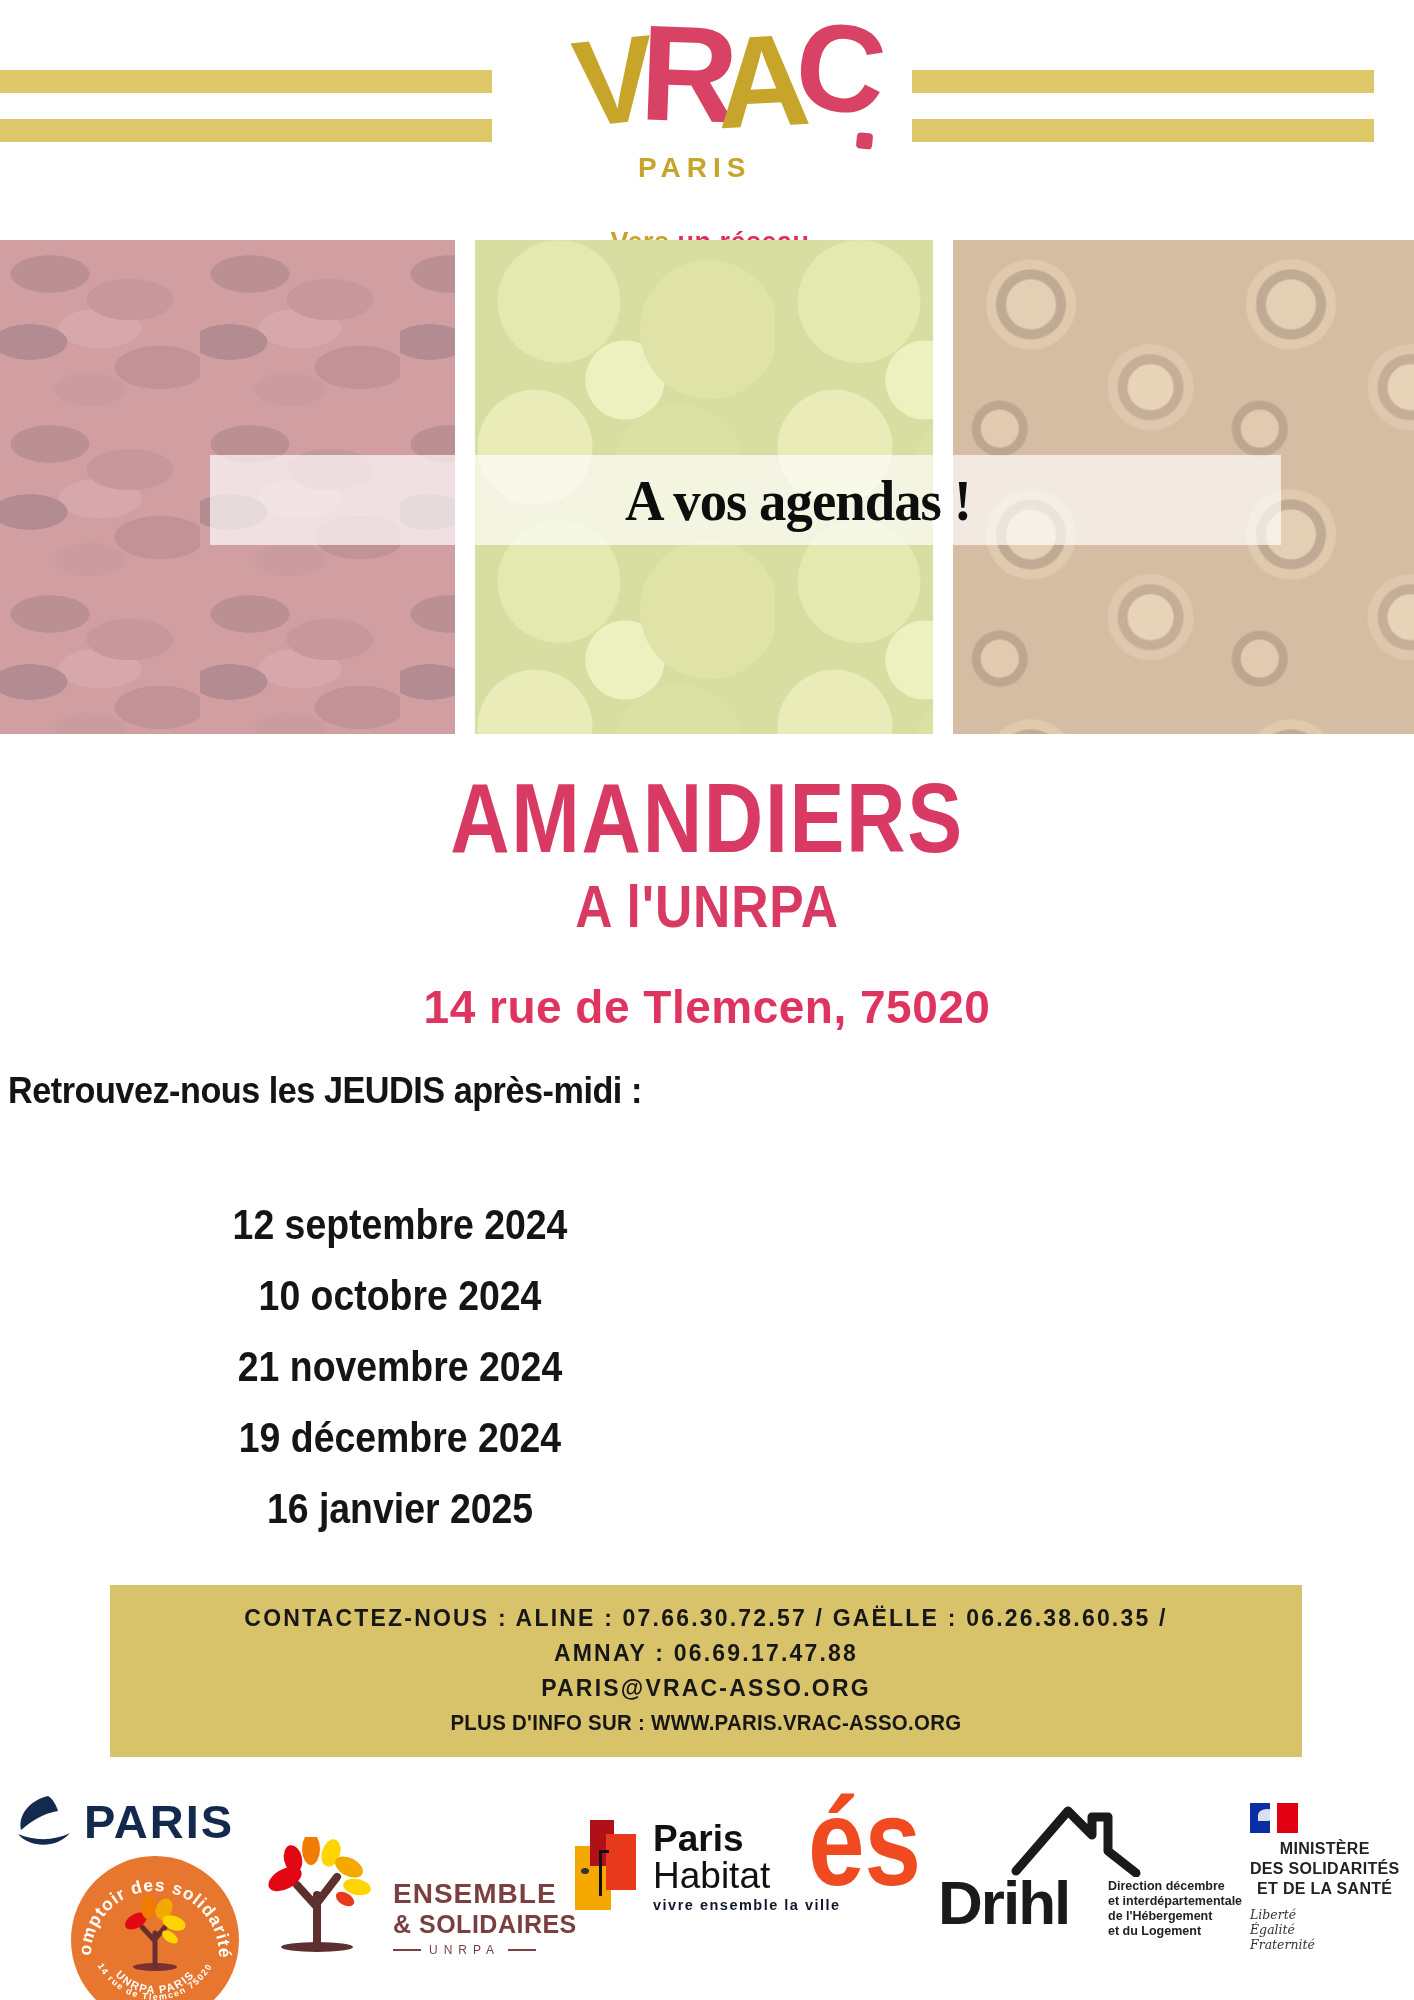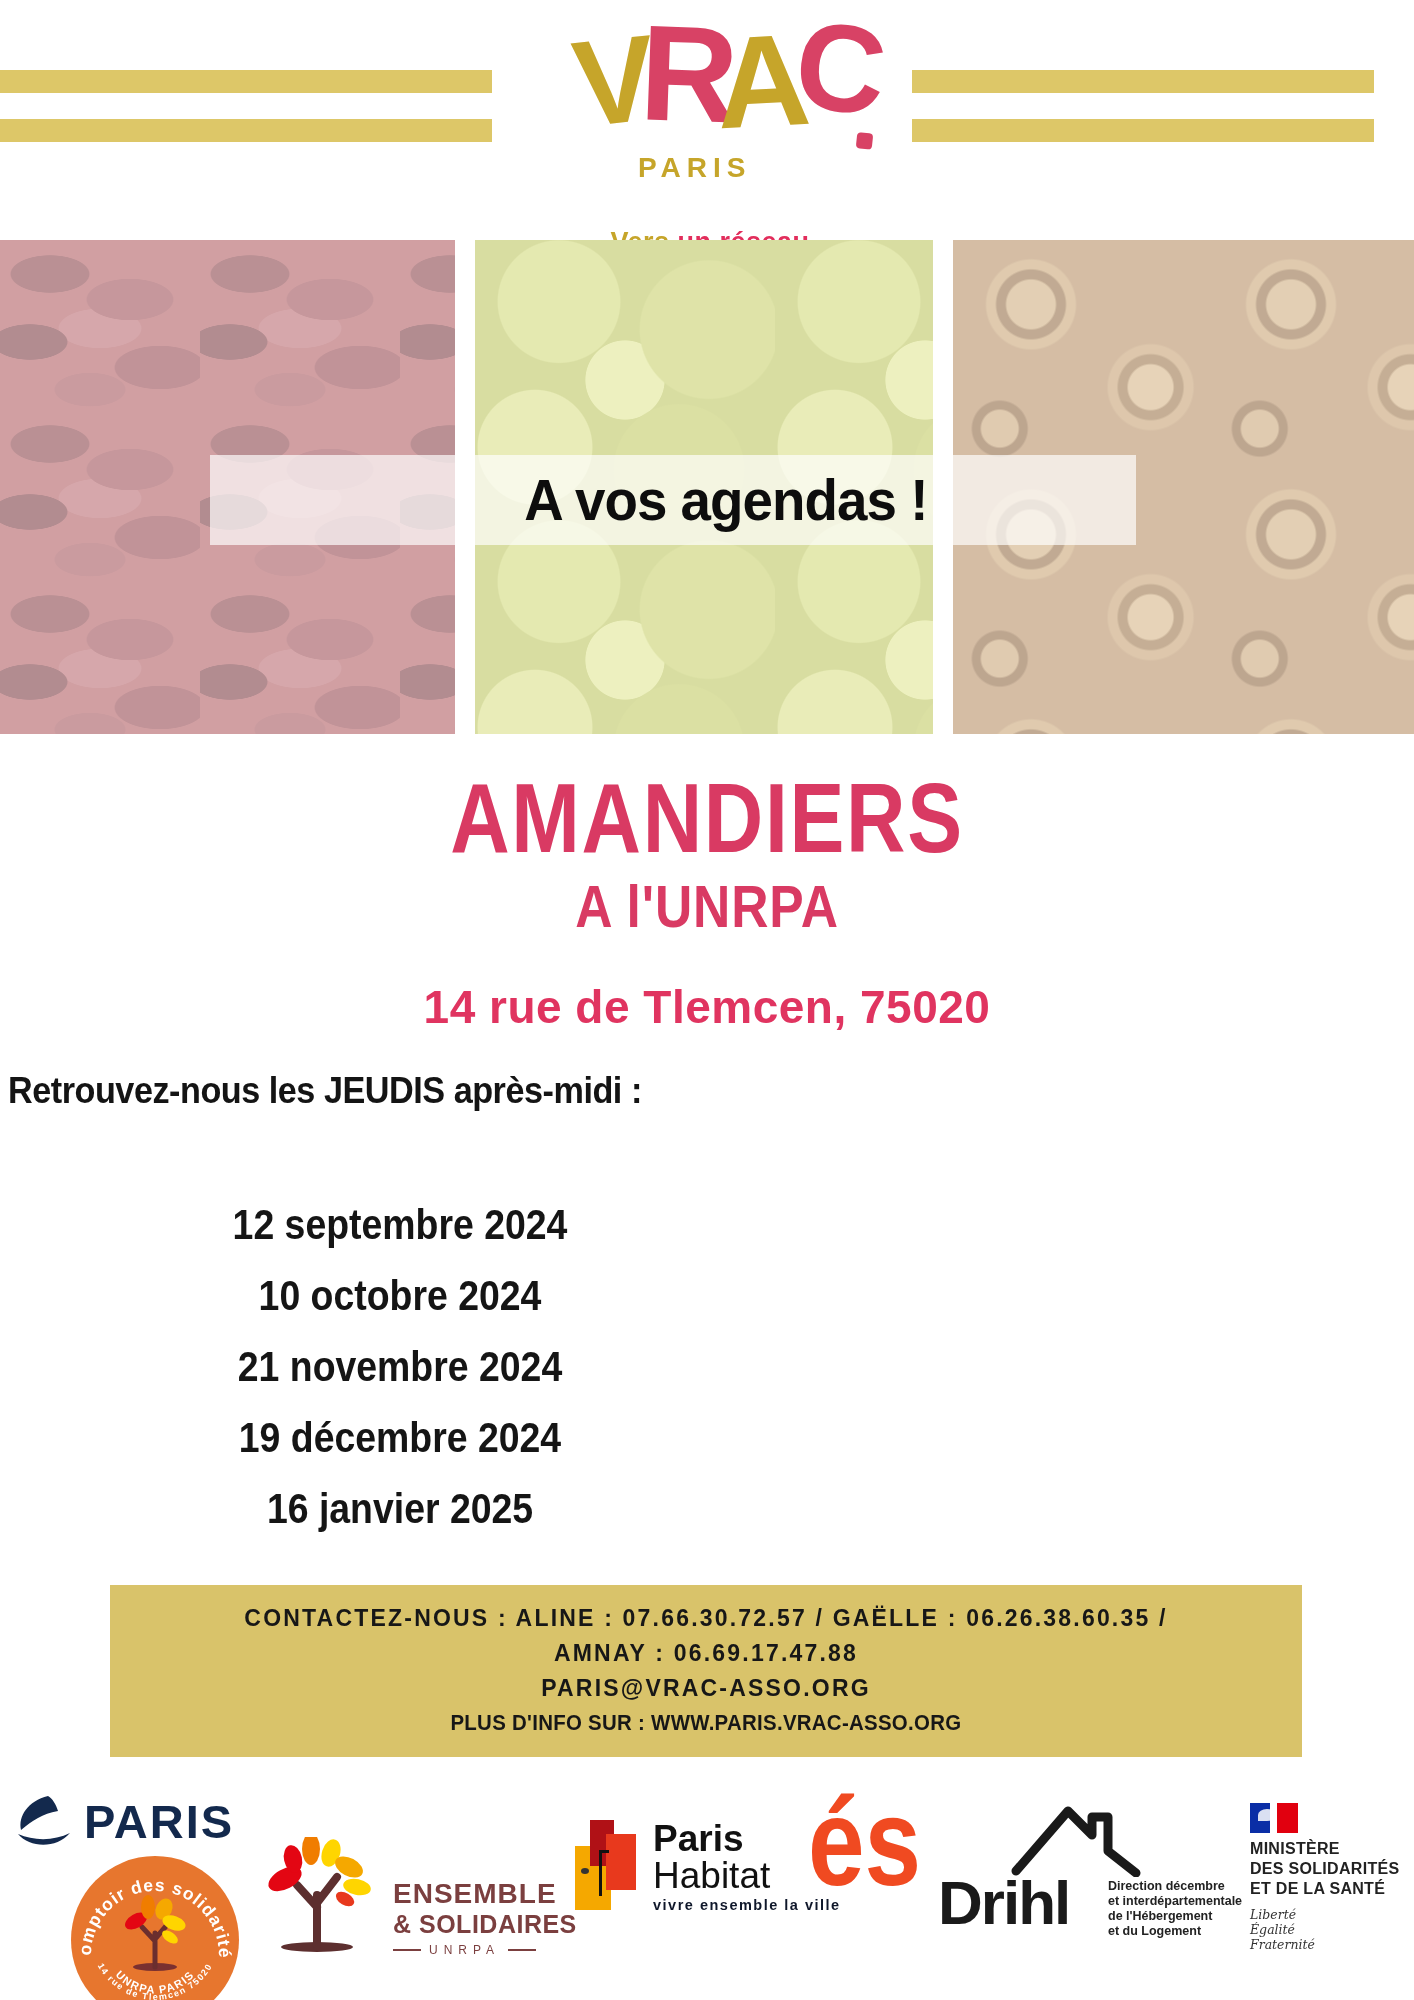--- a/index.html
+++ b/index.html
@@ -49,22 +49,22 @@
     radial-gradient(circle 58px at 20% 74%, #d5dc79 98%, transparent),
     radial-gradient(circle 66px at 68% 82%, #bcc552 98%, transparent),
     radial-gradient(circle 40px at 50% 50%, #dde386 98%, transparent);
     background-size:300px 280px;}
   .ph-figs{left:953px;width:461px;background-color:#b08354;background-image:
     radial-gradient(circle at 30% 28%, #caa571 24px, #8a5f33 26px 34px, #c49c67 36px 44px, transparent 46px),
     radial-gradient(circle at 76% 64%, #d2ad7a 22px, #926737 24px 32px, #c09663 34px 42px, transparent 44px),
     radial-gradient(circle at 18% 82%, #c59e6a 18px, #83572d 20px 27px, transparent 29px);
     background-size:260px 230px;}
 
-  .hero-band{position:absolute;left:210px;top:455px;width:926px;height:90px;
-        background:rgba(255,255,255,.68);z-index:3;display:flex;align-items:center;justify-content:center;}
+  .hero-band{position:absolute;left:210px;top:455px;width:1071px;height:90px;
+        background:rgba(255,255,255,.68);z-index:3;display:flex;align-items:center;justify-content:center;font-family:Liberation Serif, serif;}
   .hero-band .txt{font-size:57px;font-weight:bold;color:#0d0d0d;transform:scaleX(.96);
         letter-spacing:-1px;white-space:nowrap;padding-left:110px;}
 
   
   .t-main{position:absolute;left:0;top:762px;width:100%;text-align:center;color:#d93a63;
         font-size:98px;font-weight:bold;transform:scaleX(.84);letter-spacing:2px;}
   .t-sub{position:absolute;left:0;top:872px;width:100%;text-align:center;color:#d93a63;
         font-size:60px;font-weight:bold;transform:scaleX(.86);letter-spacing:1px;}
   .t-addr{position:absolute;left:0;top:980px;width:100%;text-align:center;color:#e03460;
         font-size:46px;font-weight:bold;letter-spacing:.5px;}
@@ -118,21 +118,21 @@
   .p-drihl .roof{position:absolute;left:72px;top:4px;}
   .p-drihl .word{position:absolute;left:0;top:72px;font-size:62px;font-weight:bold;color:#1a1a1a;
         letter-spacing:-2px;}
   .p-drihl .desc{position:absolute;left:170px;top:84px;font-size:12.5px;font-weight:bold;
         color:#222;line-height:15px;white-space:nowrap;}
 
   .p-min{position:absolute;left:1250px;top:1803px;}
   .p-min .flag{width:48px;height:30px;background:linear-gradient(90deg,#0a2ea6 0 42%,#ffffff 42% 56%,#e1000f 56% 100%);position:relative;}
   .p-min .flag::after{content:"";position:absolute;left:8px;top:6px;width:18px;height:12px;
         border-radius:50% 50% 50% 0;background:rgba(255,255,255,.85);}
-  .p-min .mtxt{font-size:16px;font-weight:bold;color:#222;line-height:20px;margin-top:6px;letter-spacing:.3px;}
+  .p-min .mtxt{font-size:16px;font-weight:bold;color:#222;line-height:20px;margin-top:6px;letter-spacing:.3px;text-align:center;}
   .p-min .motto{font-family:"DejaVu Serif",serif;font-style:italic;font-size:12.5px;color:#333;
         line-height:15px;margin-top:8px;}
 </style>
 </head>
 <body>
 
 <div class="page">
 
   <div class="stripe l1"></div>
   <div class="stripe l2"></div>

